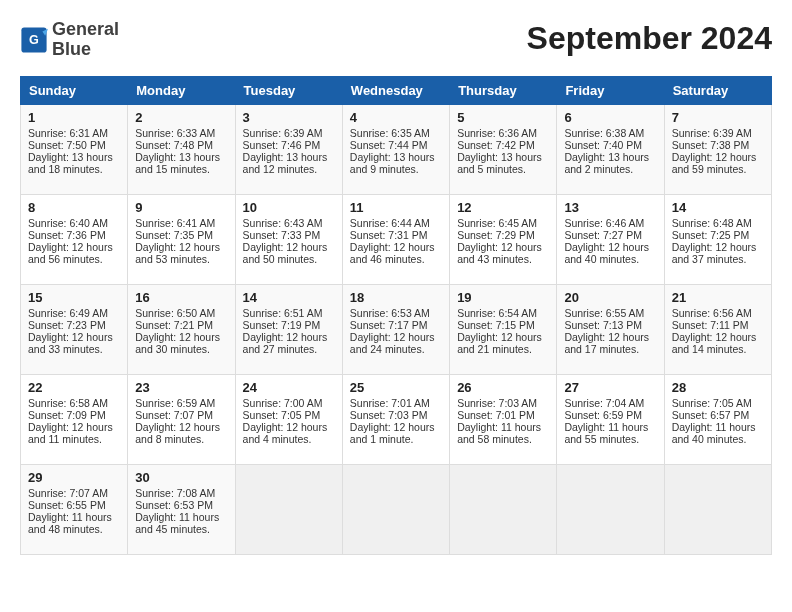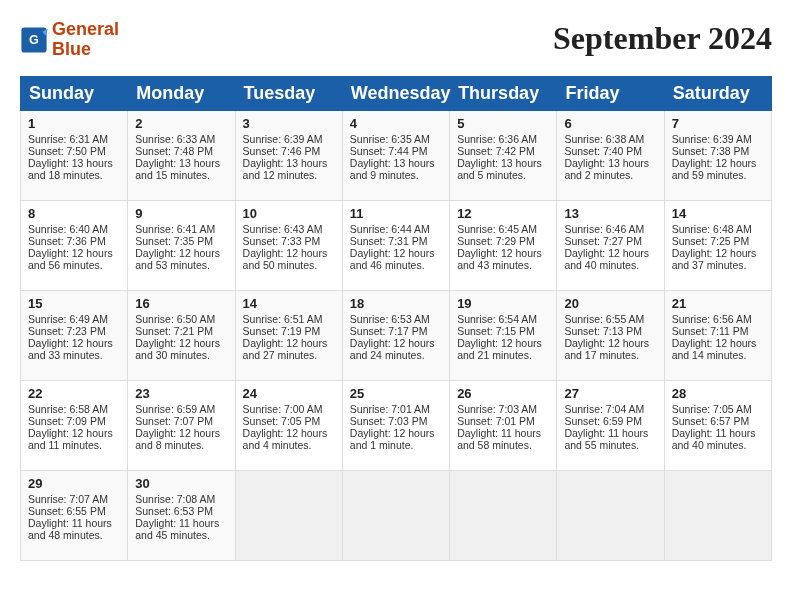--- a/index.html
+++ b/index.html
@@ -19,47 +19,47 @@
     .logo {
       display: flex;
       align-items: center;
       gap: 4px;
     }
     .logo-text {
       font-size: 18px;
       font-weight: bold;
       line-height: 1.1;
     }
-    .logo-text span { color: #c2410c; }
+    .logo-text span { color: #404040; }
     .logo-icon {
       width: 28px;
       height: 28px;
     }
-    .title-block { text-align: right; font-family: Liberation Serif, serif; }
+    .title-block { text-align: right; }
     .month-title {
       font-size: 32px;
       font-weight: bold;
       color: #222;
     }
     .subtitle {
       font-size: 15px;
       color: #444;
       font-style: italic;
     }
     table {
       width: 100%;
       border-collapse: collapse;
       table-layout: fixed;
     }
     thead tr th {
       background: #1a5fa8;
       color: #fff;
       text-align: left;
       padding: 6px 8px;
-      font-size: 18px;
+      font-size: 13px;
       font-weight: bold;
       border: 1px solid #1a5fa8;
     }
     tbody tr td {
       vertical-align: top;
       padding: 5px 7px;
       font-size: 10.5px;
       color: #333;
       border: 1px solid #ddd;
       height: 90px;

